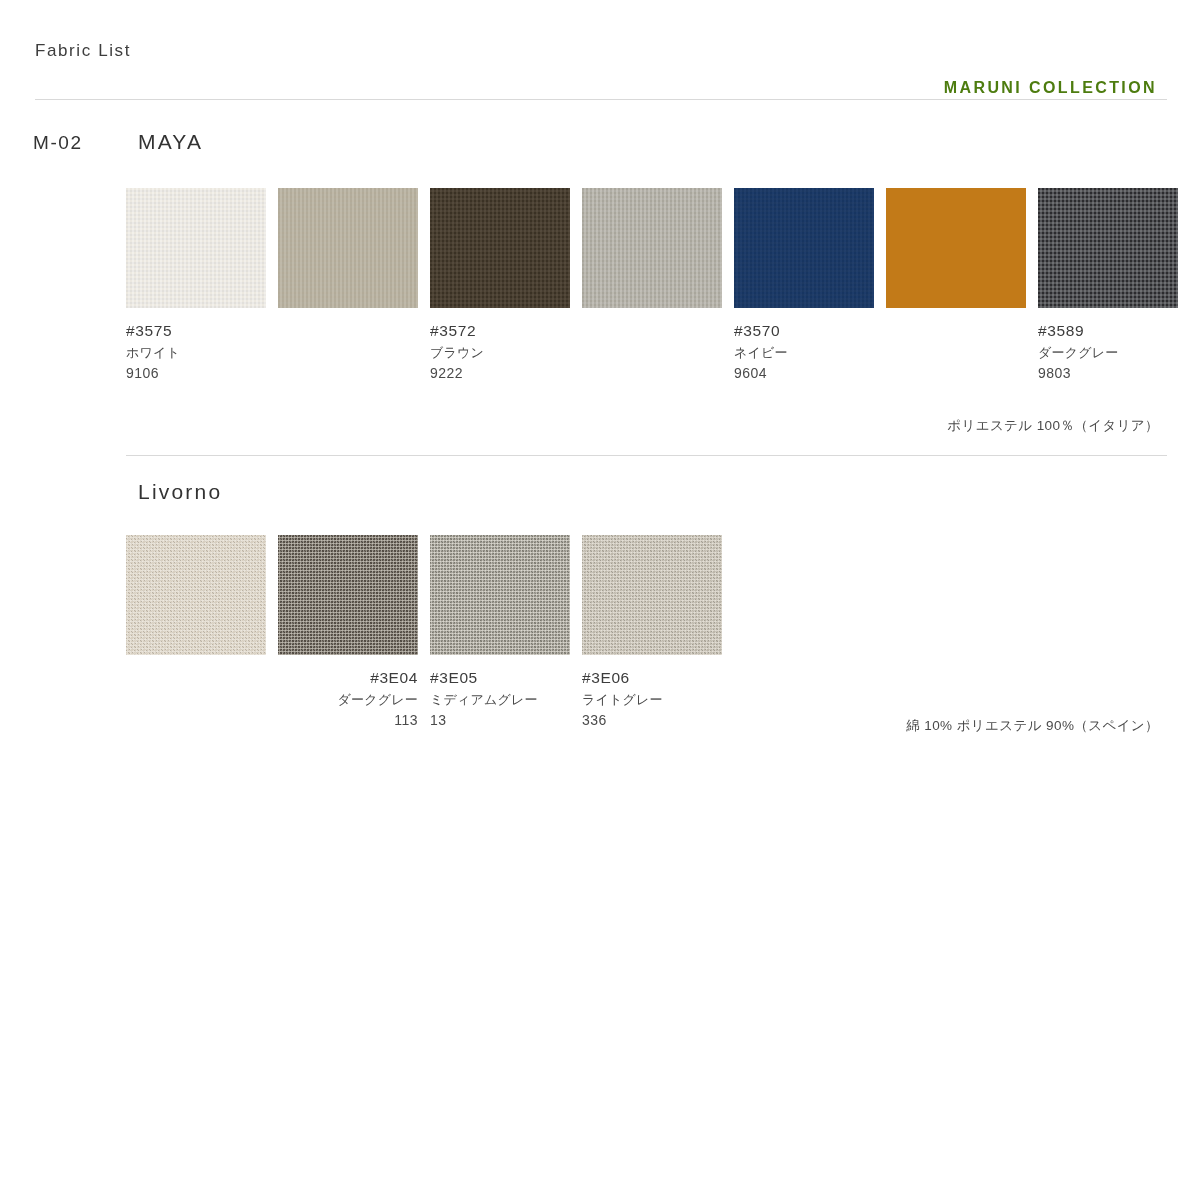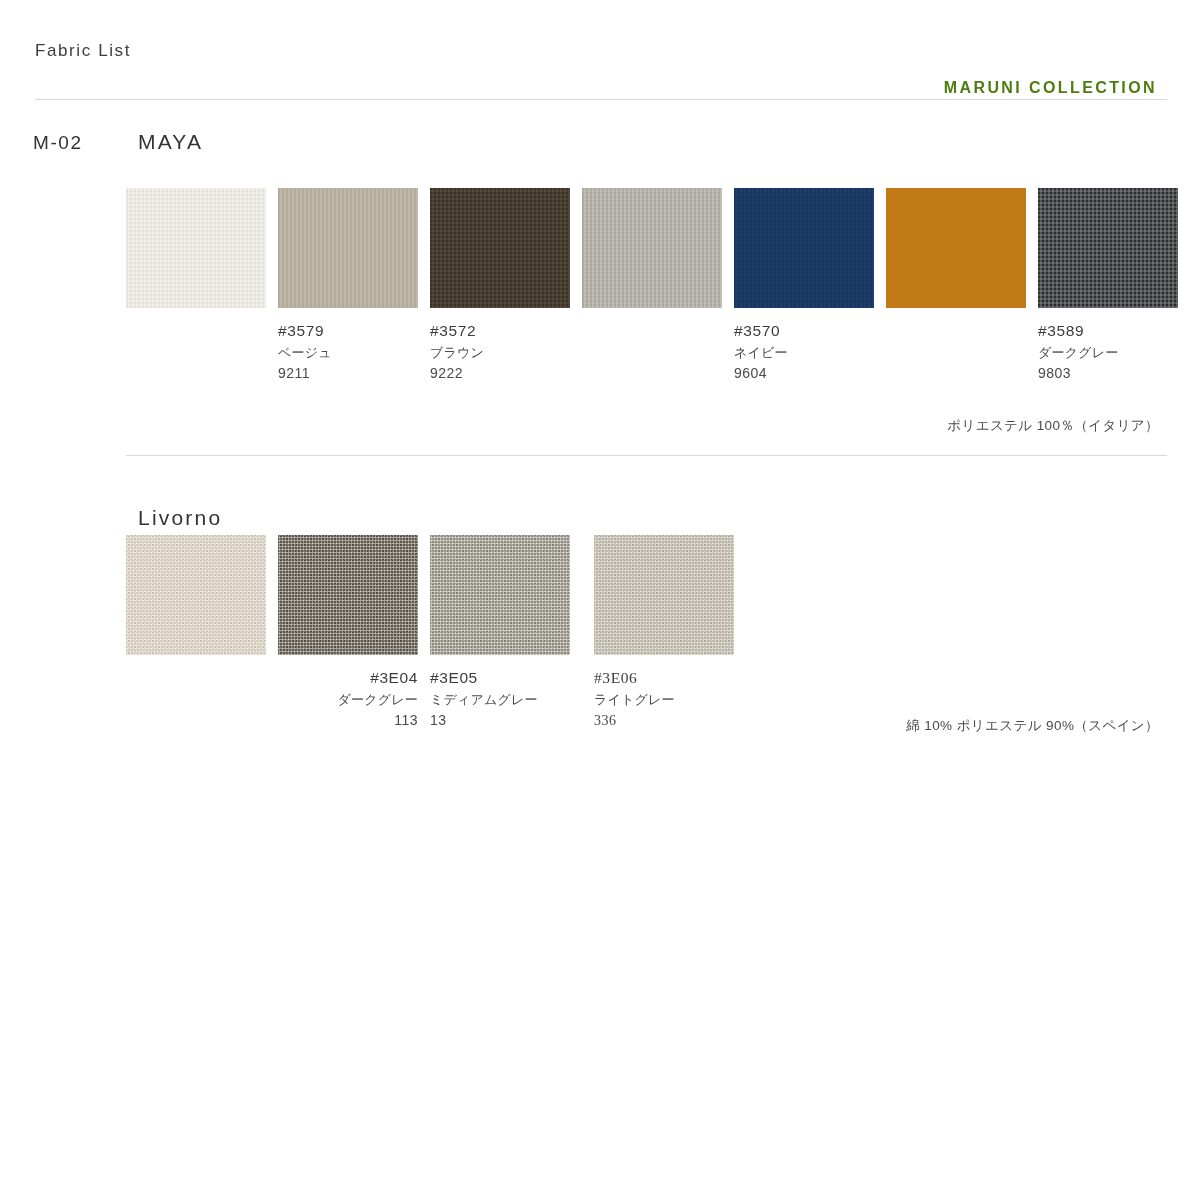--- a/index.html
+++ b/index.html
@@ -151,29 +151,29 @@
 <div class="rule rule-top"></div>
 
 <div class="section-code" style="top:133px">M-02</div>
 <div class="section-name" style="top:131px">MAYA</div>
 
 <div class="swatch-row" id="row-maya" style="top:188px">
     <div class="swatch-cell" style="left: 0px;">
       <div class="swatch-chip">
         <div class="tex" style="background-color:#ece8e0;background-image:repeating-linear-gradient(0deg, #ffffff55 0 2px, transparent 2px 4px),repeating-linear-gradient(90deg, #ffffff55 0 2px, transparent 2px 4px),repeating-linear-gradient(0deg, rgba(0,0,0,0.10) 0 2px, transparent 2px 4px);background-size:4px 4px,4px 4px,4px 4px;background-position:0 0, 2px 2px, 2px 0;"></div>
       </div>
+      <div class="swatch-labels">
+        <div class="swatch-code">#3575</div>
+        <div class="swatch-jp">ホワイト</div>
+        <div class="swatch-num">9106</div>
+      </div>
     </div>
     <div class="swatch-cell" style="left: 152px;">
       <div class="swatch-chip">
         <div class="tex" style="background-color:#b3ab99;background-image:repeating-linear-gradient(0deg, #d8d2c455 0 2px, transparent 2px 4px),repeating-linear-gradient(90deg, #d8d2c455 0 2px, transparent 2px 4px),repeating-linear-gradient(0deg, rgba(0,0,0,0.10) 0 2px, transparent 2px 4px);background-size:4px 4px,4px 4px,4px 4px;background-position:0 0, 2px 2px, 2px 0;"></div>
-      </div>
-      <div class="swatch-labels">
-        <div class="swatch-code">#3579</div>
-        <div class="swatch-jp">ベージュ</div>
-        <div class="swatch-num">9211</div>
       </div>
     </div>
     <div class="swatch-cell" style="left: 304px;">
       <div class="swatch-chip">
         <div class="tex" style="background-color:#3a3124;background-image:repeating-linear-gradient(0deg, #6e625255 0 2px, transparent 2px 4px),repeating-linear-gradient(90deg, #6e625255 0 2px, transparent 2px 4px),repeating-linear-gradient(0deg, rgba(0,0,0,0.10) 0 2px, transparent 2px 4px);background-size:4px 4px,4px 4px,4px 4px;background-position:0 0, 2px 2px, 2px 0;"></div>
       </div>
       <div class="swatch-labels">
         <div class="swatch-code">#3572</div>
         <div class="swatch-jp">ブラウン</div>
         <div class="swatch-num">9222</div>
@@ -208,21 +208,21 @@
         <div class="swatch-jp">ダークグレー</div>
         <div class="swatch-num">9803</div>
       </div>
     </div>
   </div>
 
 <div class="composition" style="top:419px">ポリエステル 100％（イタリア）</div>
 
 <div class="rule rule-mid"></div>
 
-<div class="section-name indent-only" style="top:507px">Livorno</div>
+<div class="section-name indent-only" style="top:481px">Livorno</div>
 
 <div class="swatch-row" id="row-livorno" style="top:535px">
     <div class="swatch-cell" style="left: 0px;">
       <div class="swatch-chip">
         <div class="tex" style="background-color:#d8cfc0;background-image:repeating-linear-gradient(0deg, #f0ece399 0 1px, transparent 1px 3px),repeating-linear-gradient(90deg, #f0ece380 0 1px, transparent 1px 3px),repeating-linear-gradient(45deg, rgba(0,0,0,0.14) 0 1px, transparent 1px 3px),repeating-linear-gradient(135deg, rgba(255,255,255,0.18) 0 1px, transparent 1px 3px);background-size:3px 3px,3px 3px,4px 4px,4px 4px;background-position:0 0, 1px 1px, 0 0, 2px 0;"></div>
       </div>
     </div>
     <div class="swatch-cell" style="left: 152px; text-align: right;">
       <div class="swatch-chip">
         <div class="tex" style="background-color:#595249;background-image:repeating-linear-gradient(0deg, #d6d2c899 0 1px, transparent 1px 3px),repeating-linear-gradient(90deg, #d6d2c880 0 1px, transparent 1px 3px),repeating-linear-gradient(45deg, rgba(0,0,0,0.14) 0 1px, transparent 1px 3px),repeating-linear-gradient(135deg, rgba(255,255,255,0.18) 0 1px, transparent 1px 3px);background-size:3px 3px,3px 3px,4px 4px,4px 4px;background-position:0 0, 1px 1px, 0 0, 2px 0;"></div>
@@ -236,21 +236,21 @@
     <div class="swatch-cell" style="left: 304px;">
       <div class="swatch-chip">
         <div class="tex" style="background-color:#8d8a80;background-image:repeating-linear-gradient(0deg, #eae7df99 0 1px, transparent 1px 3px),repeating-linear-gradient(90deg, #eae7df80 0 1px, transparent 1px 3px),repeating-linear-gradient(45deg, rgba(0,0,0,0.14) 0 1px, transparent 1px 3px),repeating-linear-gradient(135deg, rgba(255,255,255,0.18) 0 1px, transparent 1px 3px);background-size:3px 3px,3px 3px,4px 4px,4px 4px;background-position:0 0, 1px 1px, 0 0, 2px 0;"></div>
       </div>
       <div class="swatch-labels">
         <div class="swatch-code">#3E05</div>
         <div class="swatch-jp">ミディアムグレー</div>
         <div class="swatch-num">13</div>
       </div>
     </div>
-    <div class="swatch-cell" style="left: 468px; font-family: Liberation Serif, serif;">
+    <div class="swatch-cell" style="left: 456px;">
       <div class="swatch-chip">
         <div class="tex" style="background-color:#bdb7aa;background-image:repeating-linear-gradient(0deg, #ebe7de99 0 1px, transparent 1px 3px),repeating-linear-gradient(90deg, #ebe7de80 0 1px, transparent 1px 3px),repeating-linear-gradient(45deg, rgba(0,0,0,0.14) 0 1px, transparent 1px 3px),repeating-linear-gradient(135deg, rgba(255,255,255,0.18) 0 1px, transparent 1px 3px);background-size:3px 3px,3px 3px,4px 4px,4px 4px;background-position:0 0, 1px 1px, 0 0, 2px 0;"></div>
       </div>
       <div class="swatch-labels">
         <div class="swatch-code">#3E06</div>
         <div class="swatch-jp">ライトグレー</div>
         <div class="swatch-num">336</div>
       </div>
     </div>
   </div>

